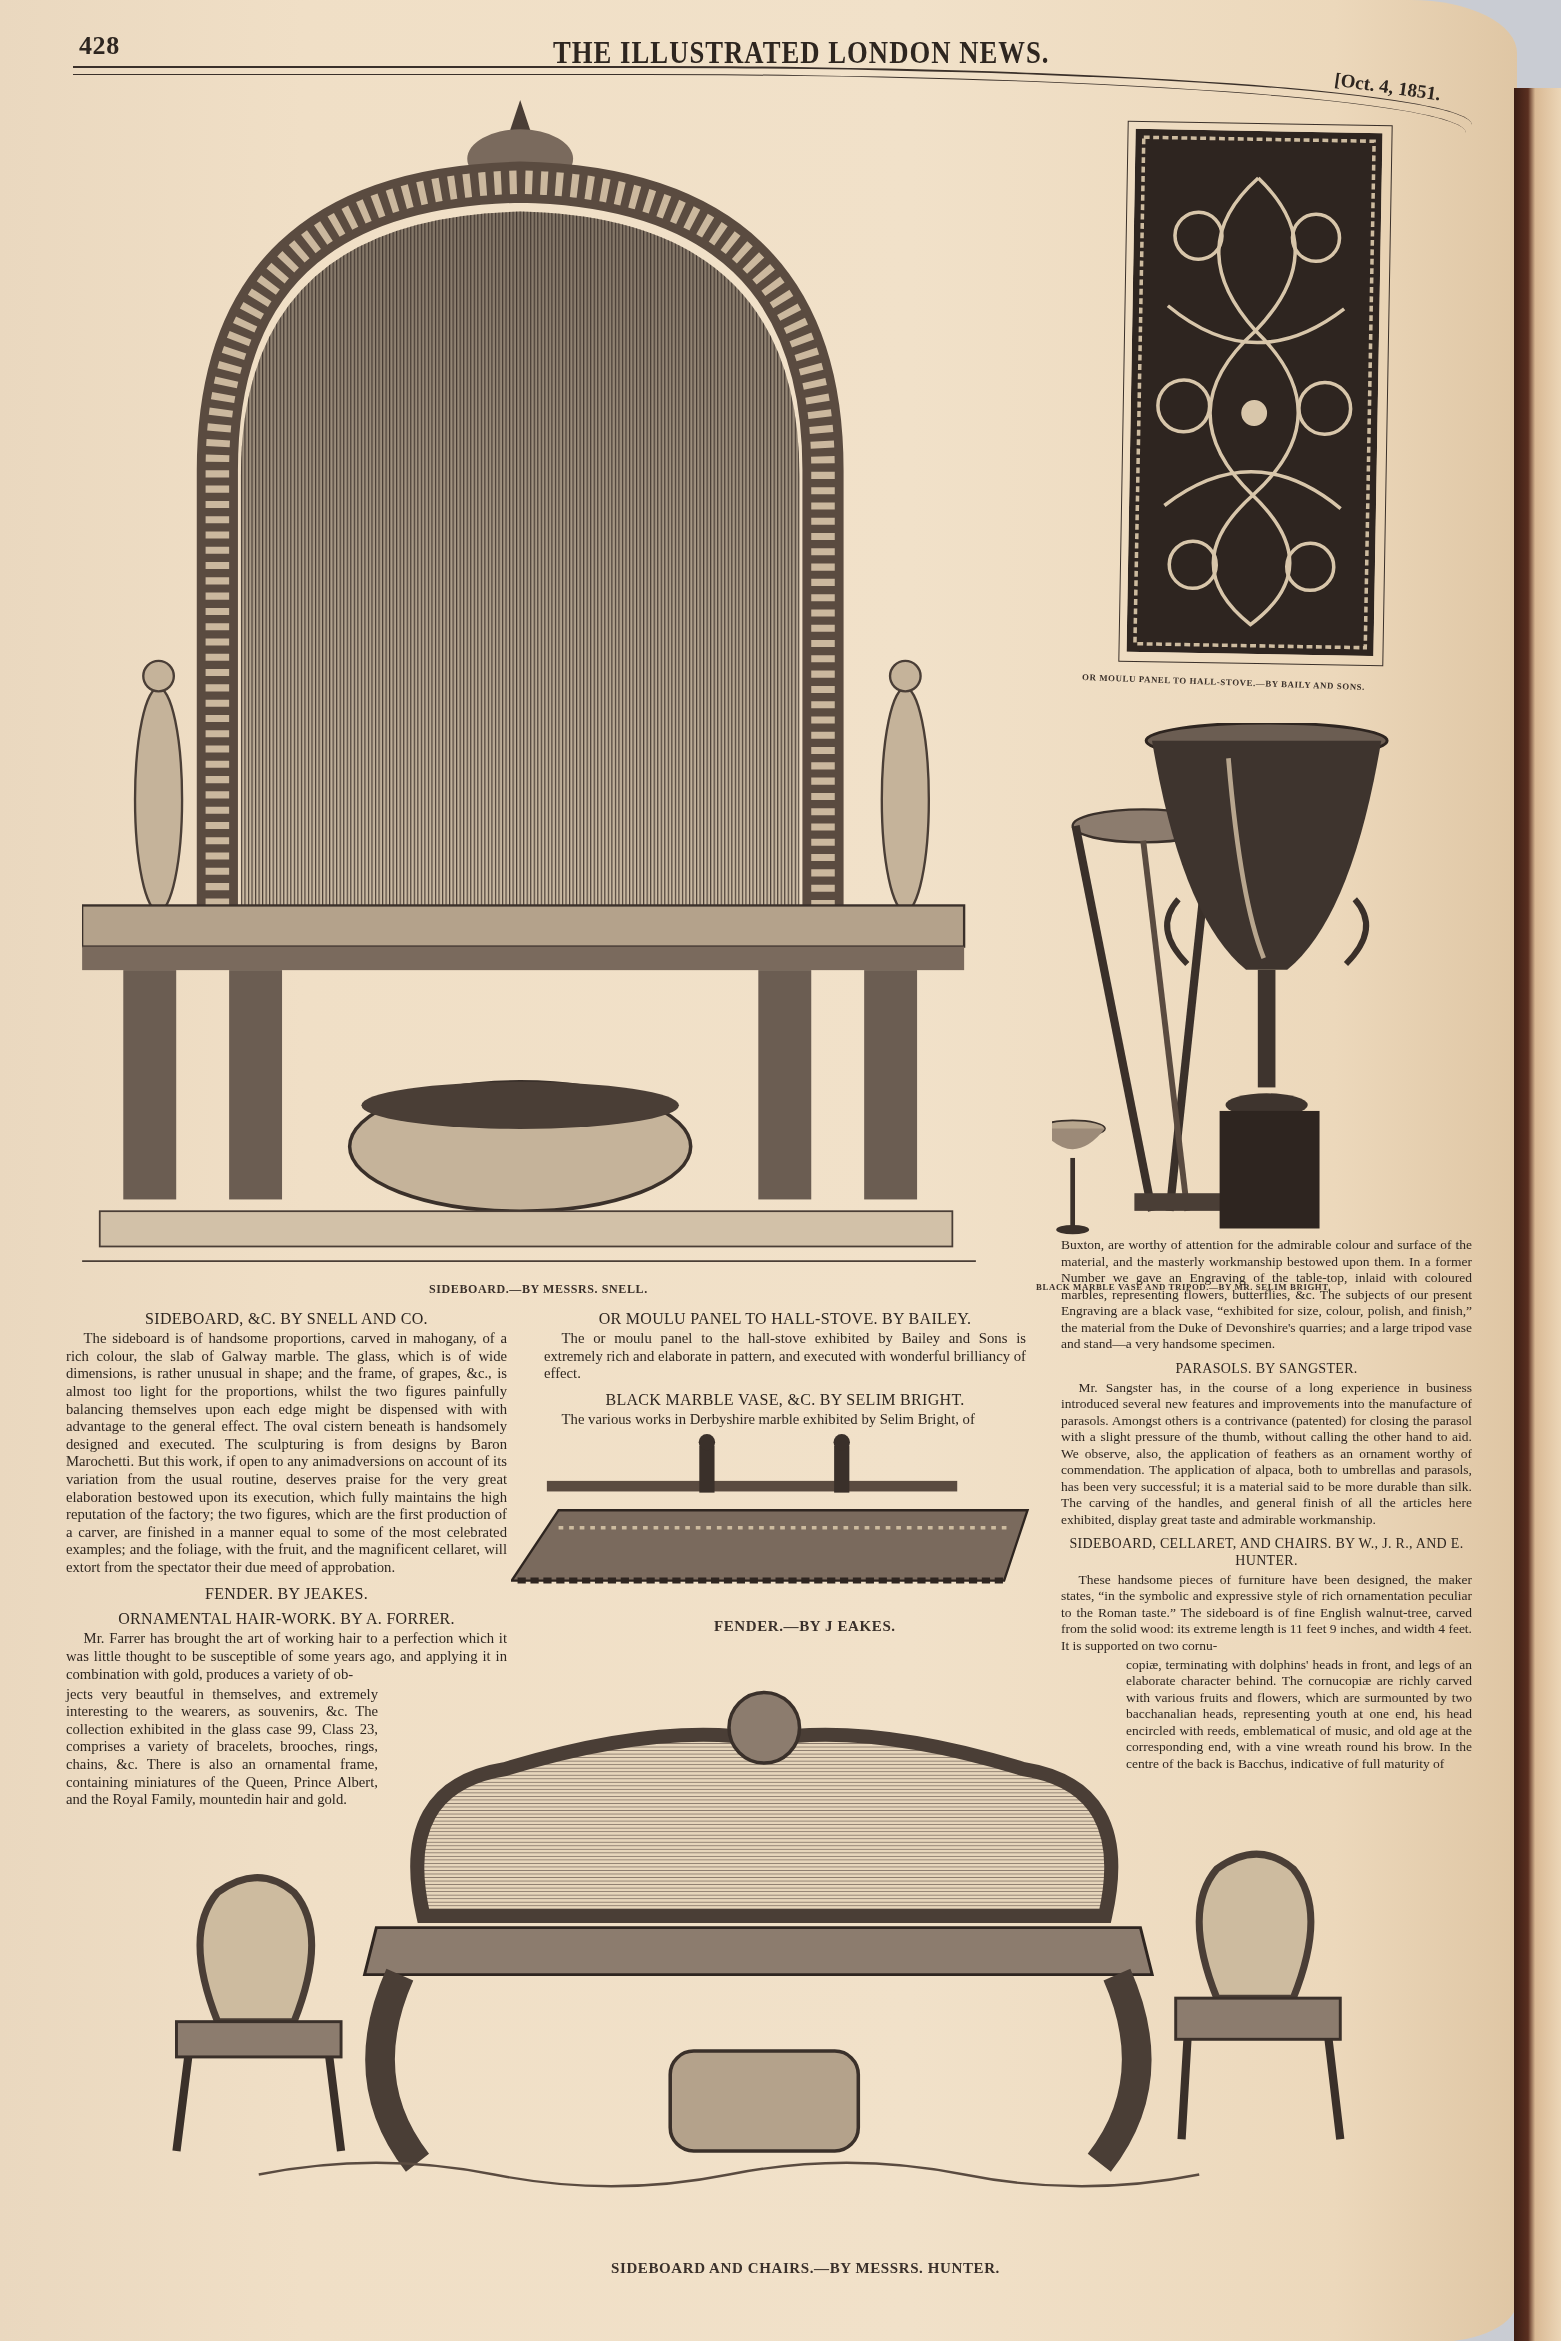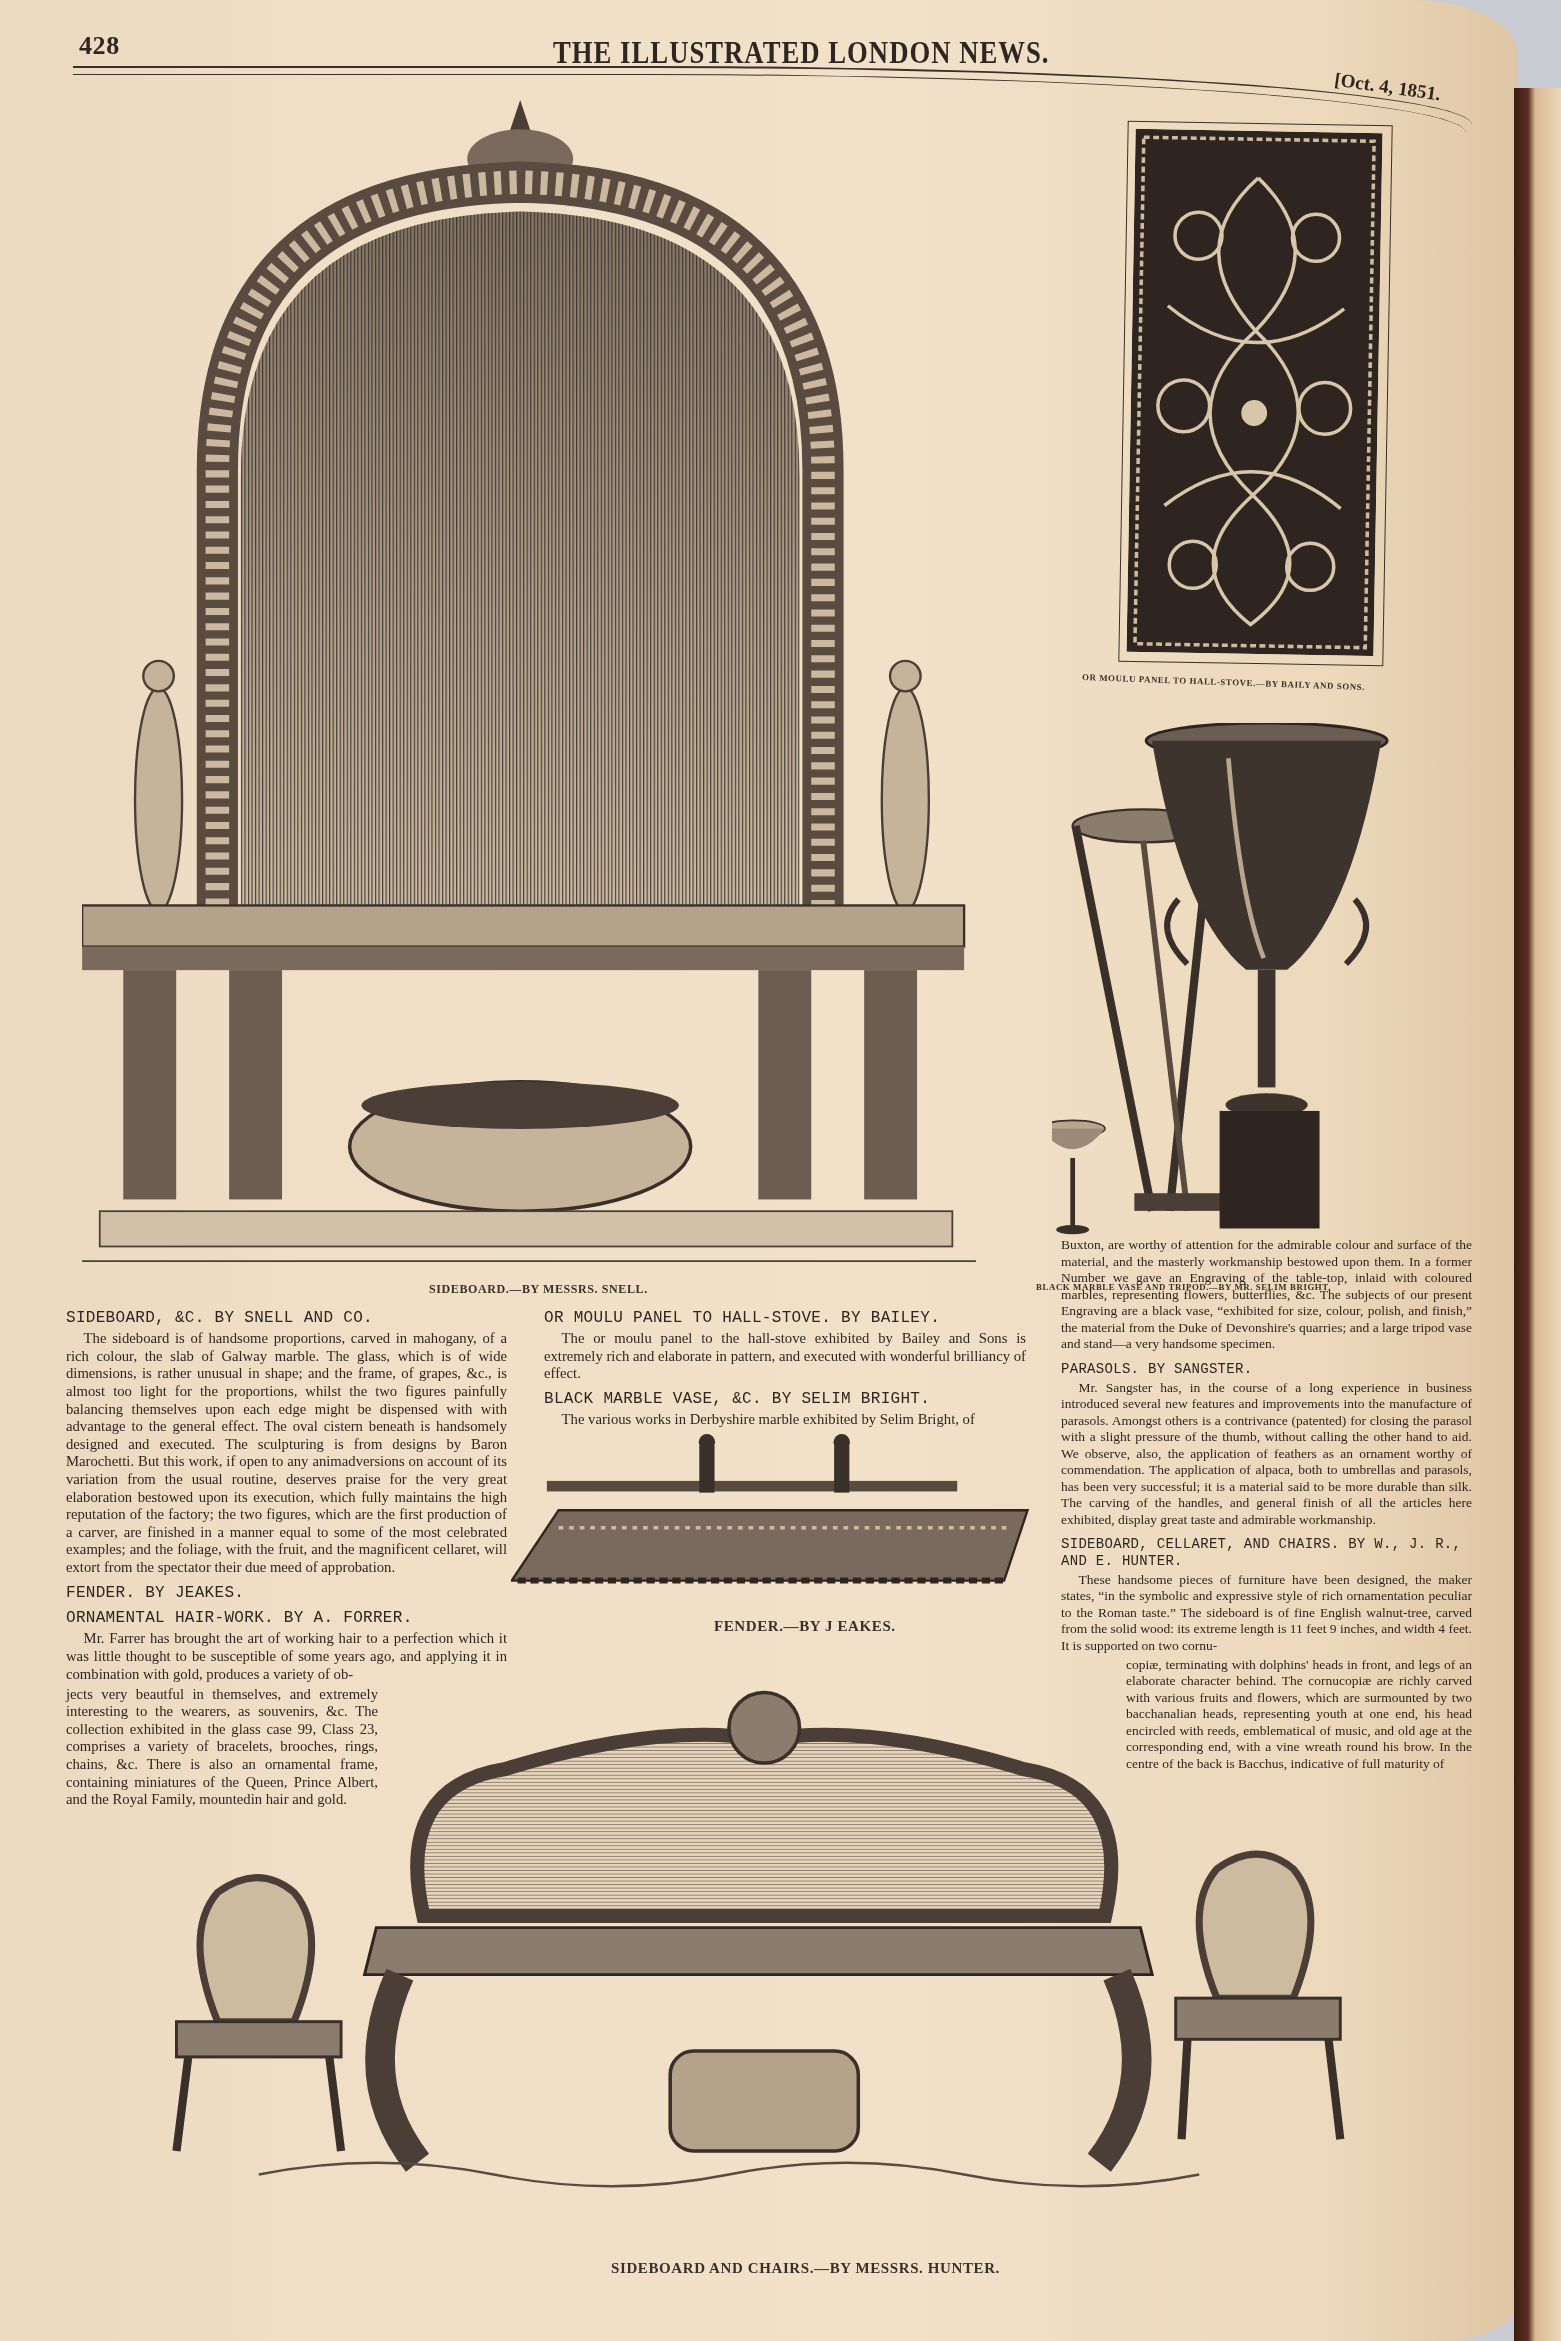--- a/index.html
+++ b/index.html
@@ -46,22 +46,22 @@
     
     .illus { position: absolute; }
     .caption {
       position: absolute; font-size: 12px; letter-spacing: 0.6px; text-transform: uppercase;
       white-space: nowrap; font-weight: bold; color: #3a302a;
     }
 
     
     .col { position: absolute; font-size: 14.7px; line-height: 17.6px; text-align: justify; }
     .col h3 {
-      font-weight: normal; font-size: 16px; text-align: left; letter-spacing: 0.3px;
-      margin: 8.2px 0 2.4px 0; text-transform: uppercase; font-family: Liberation Mono, monospace;
+      font-weight: normal; font-size: 16px; text-align: center; letter-spacing: 0.3px;
+      margin: 8.2px 0 2.4px 0; text-transform: uppercase;
     }
     .col p { text-indent: 17.6px; margin-bottom: 2.4px; }
     .col p.noindent { text-indent: 0; }
   </style>
 </head>
 <body>
 
 <div class="page"></div>
 <div class="binding"></div>
 

